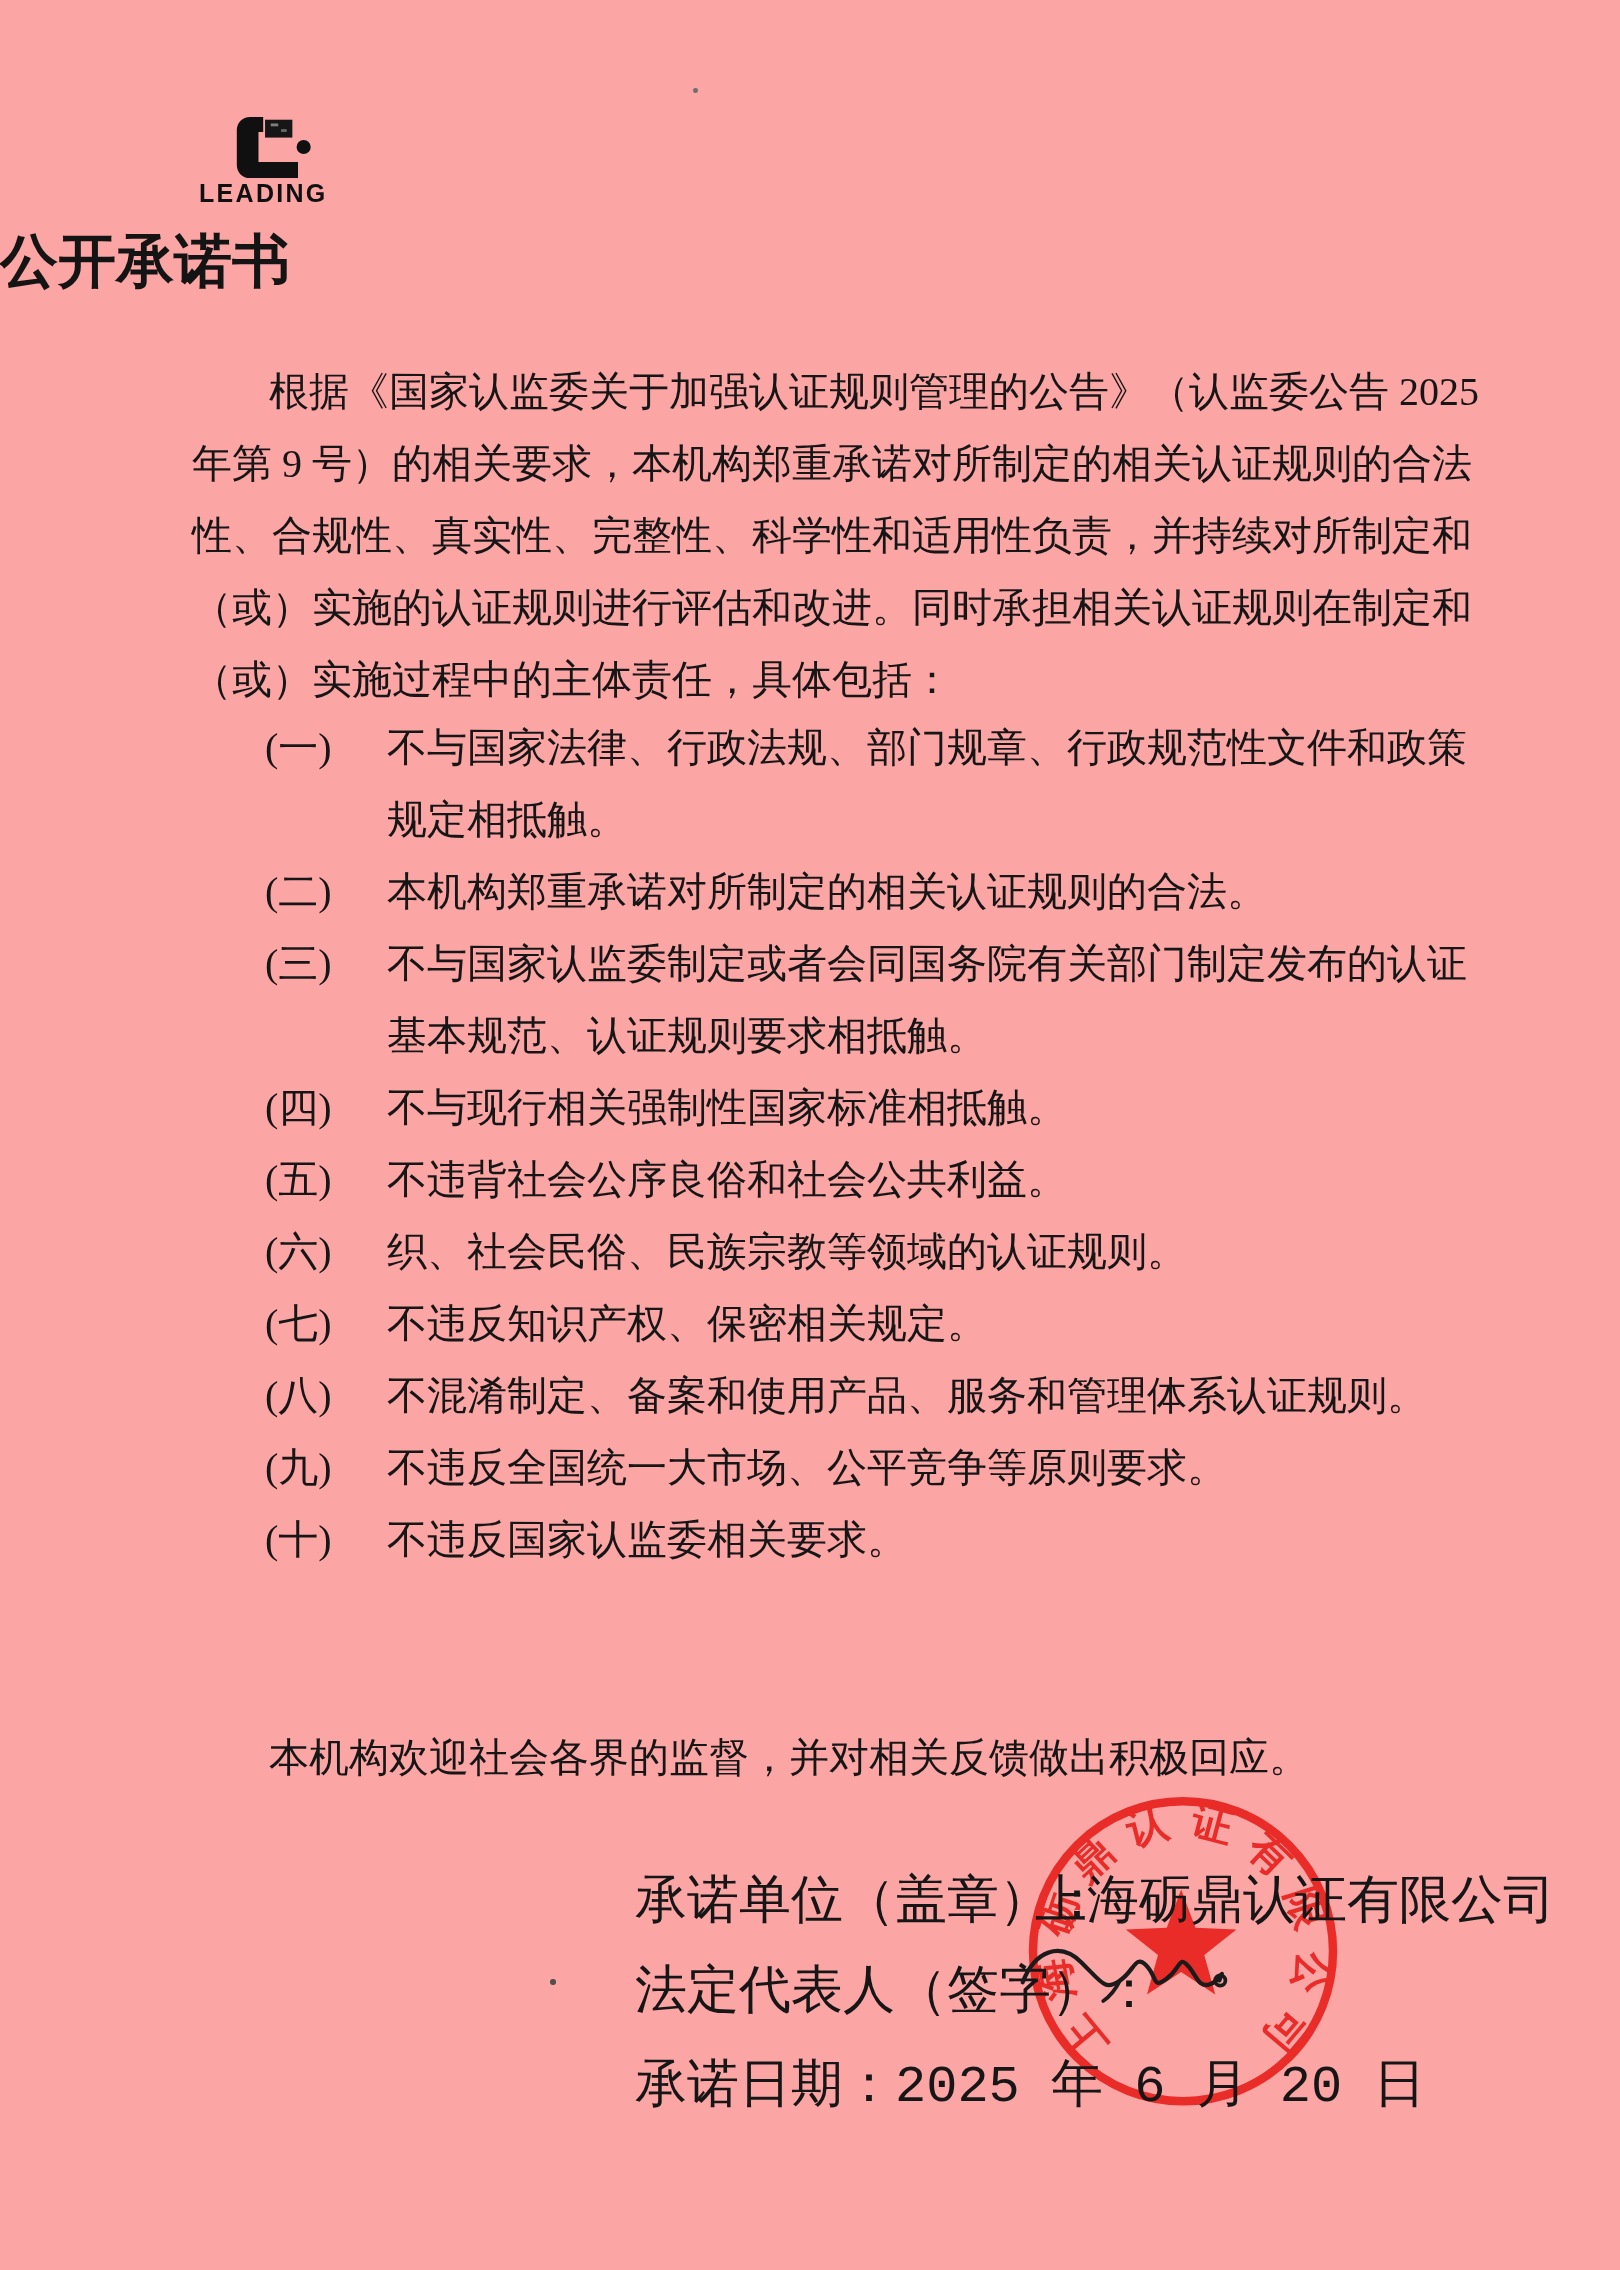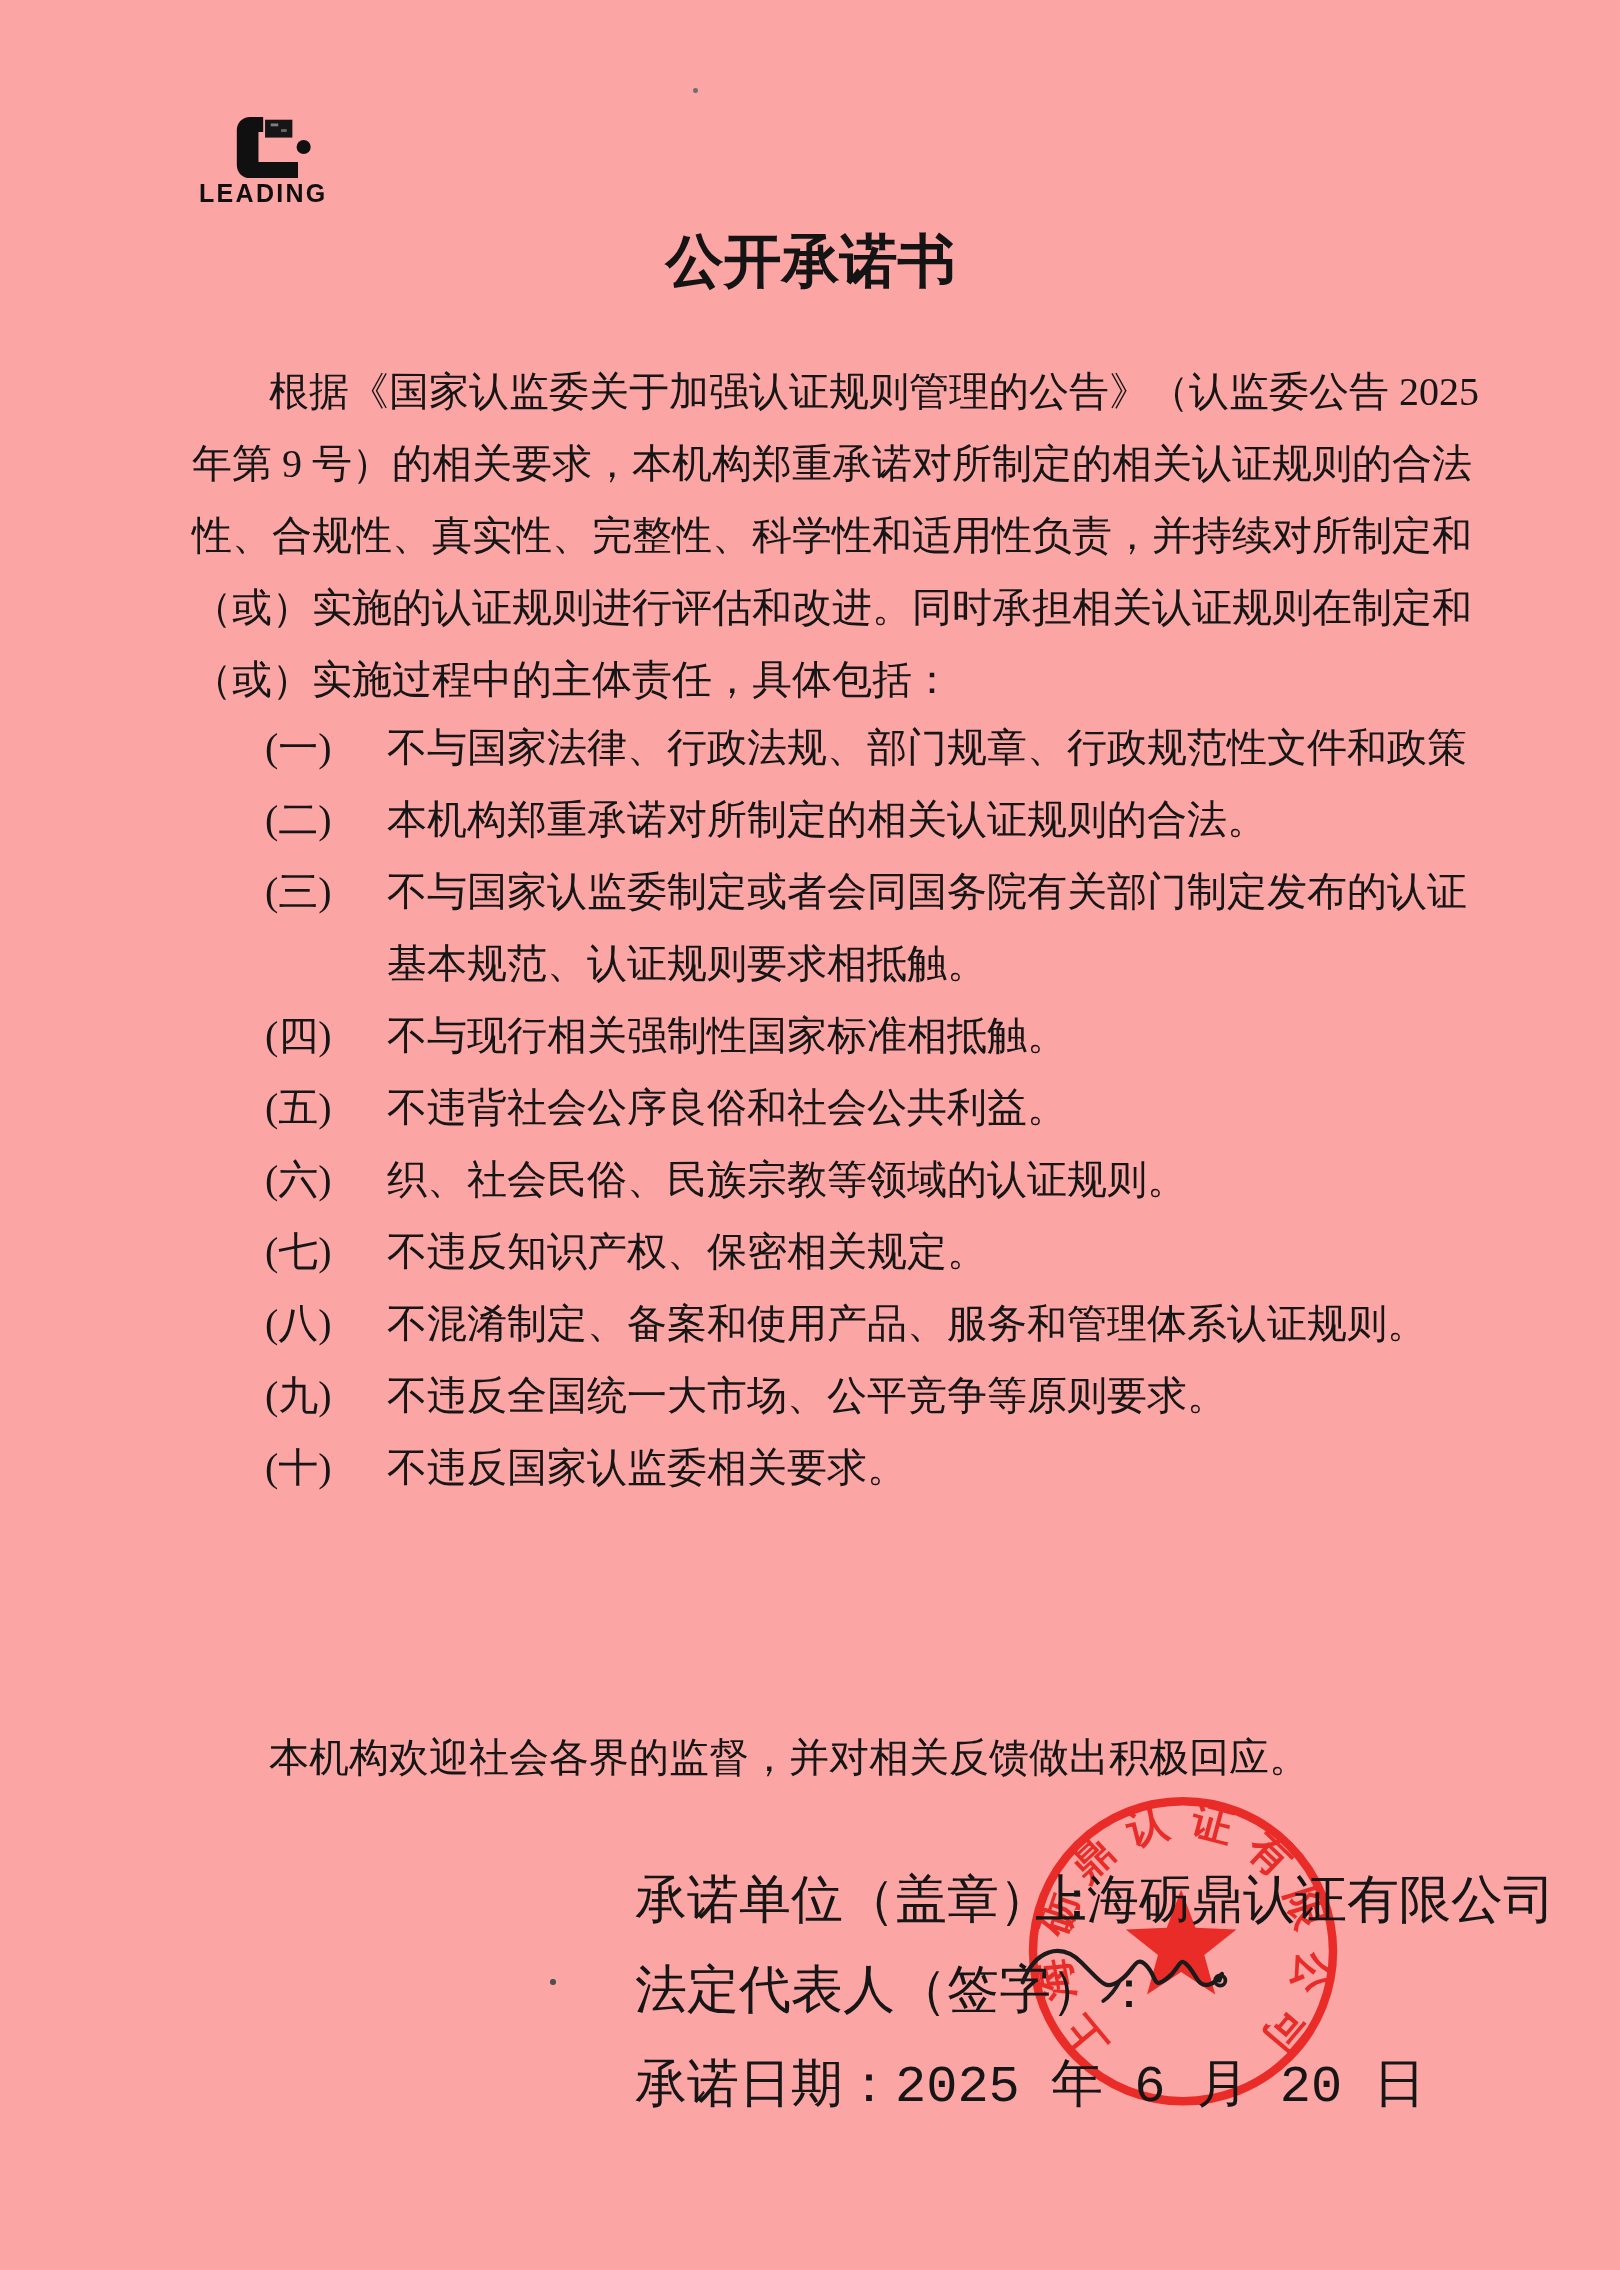--- a/index.html
+++ b/index.html
@@ -11,21 +11,21 @@
   }
   
   .logo-mark{position:absolute;left:234px;top:114px;}
   .logo-word{
     position:absolute;left:199px;top:179px;width:159px;
     font-family:"Liberation Sans","DejaVu Sans",sans-serif;
     font-size:25px;font-weight:900;letter-spacing:2.3px;color:#101010;
   }
   
   .doc-title{
-    position:absolute;left:0;top:223px;width:1621px;text-align:center;
+    position:absolute;left:0;top:223px;width:1621px;
     font-size:58px;font-weight:600;color:#141414;
   }
   
   .bodytxt{font-size:40px;line-height:72px;}
   .intro{position:absolute;left:192px;top:356px;width:1293px;}
   .intro .line{white-space:nowrap;}
   .indent{padding-left:77px;}
   .list{position:absolute;left:192px;top:712px;width:1293px;}
   .item{position:relative;}
   .item .marker{position:absolute;left:73px;top:0;}
@@ -69,20 +69,21 @@
     <div class="line">年第 9 号）的相关要求，本机构郑重承诺对所制定的相关认证规则的合法</div>
     <div class="line">性、合规性、真实性、完整性、科学性和适用性负责，并持续对所制定和</div>
     <div class="line">（或）实施的认证规则进行评估和改进。同时承担相关认证规则在制定和</div>
     <div class="line">（或）实施过程中的主体责任，具体包括：</div>
   </div>
 
   <div class="list bodytxt">
     <div class="item">
       <span class="marker">(一)</span>
       <div class="iline">不与国家法律、行政法规、部门规章、行政规范性文件和政策</div>
+      <div class="iline">规定相抵触。</div>
     </div>
     <div class="item">
       <span class="marker">(二)</span>
       <div class="iline">本机构郑重承诺对所制定的相关认证规则的合法。</div>
     </div>
     <div class="item">
       <span class="marker">(三)</span>
       <div class="iline">不与国家认监委制定或者会同国务院有关部门制定发布的认证</div>
       <div class="iline">基本规范、认证规则要求相抵触。</div>
     </div>

